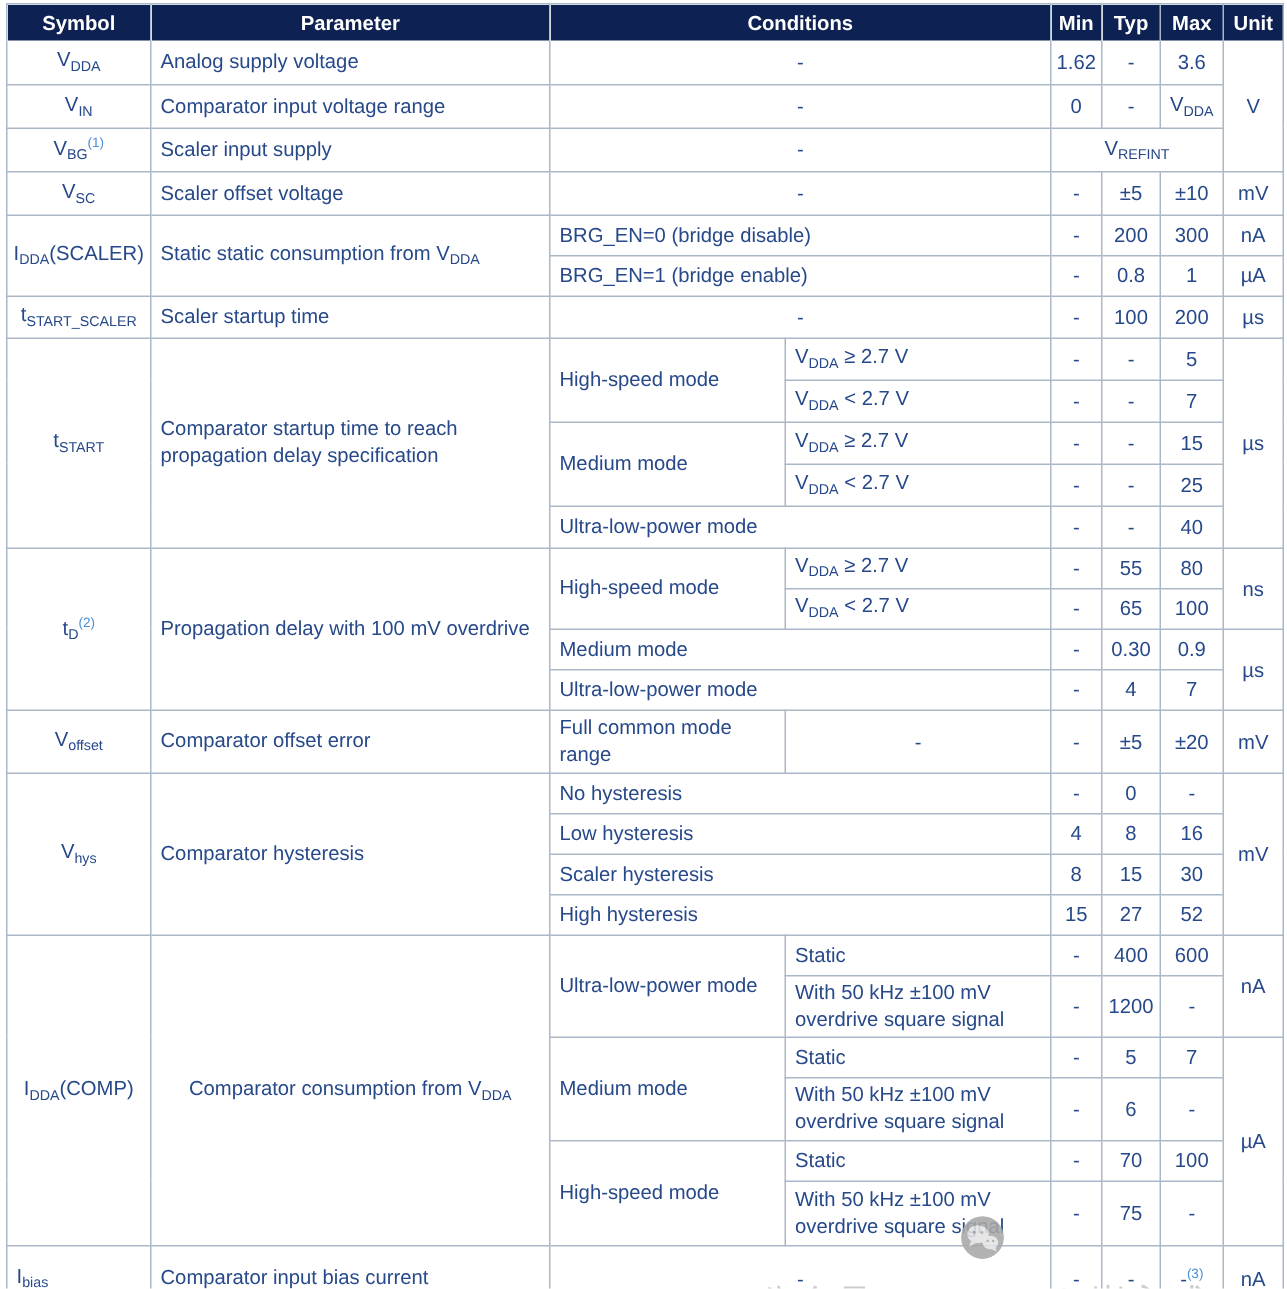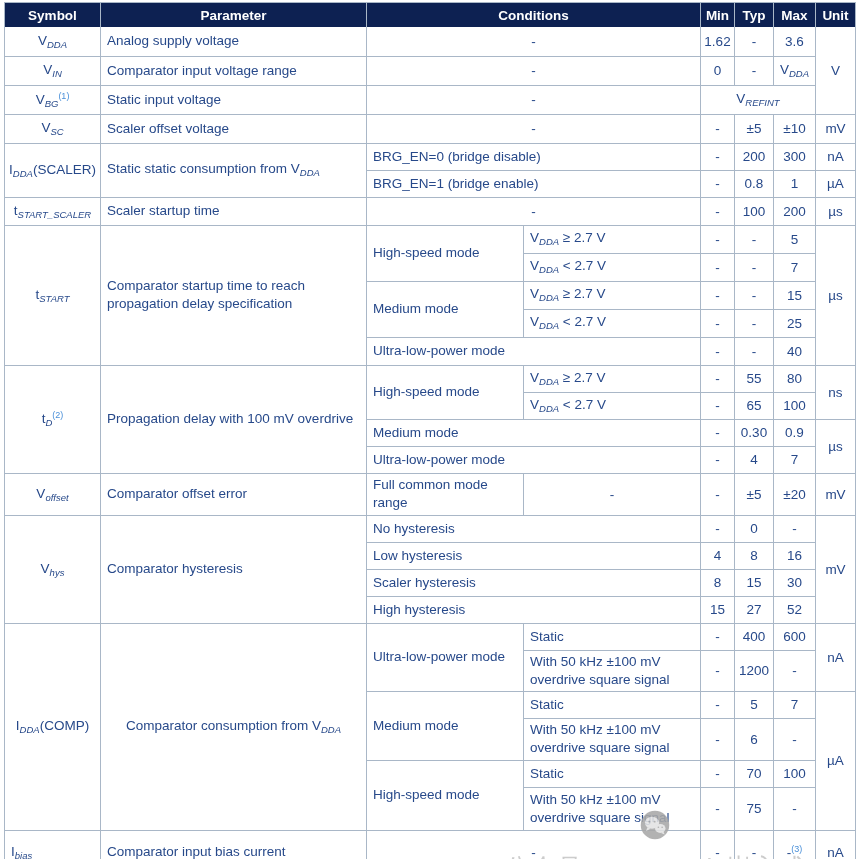--- a/index.html
+++ b/index.html
@@ -7,21 +7,21 @@
        font-family:"Liberation Sans", sans-serif;}
   .sheet{position:absolute;top:2px;left:4px;}
   table{border-collapse:collapse;table-layout:fixed;width:850px;}
   td,th{border:1px solid #a9b7c7;font-size:13.5px;color:#27498a;
         overflow:hidden;vertical-align:middle;}
   table{border:1px solid #95a4b6;border-bottom:2px solid #95a4b6;}
   thead th{background:#0d2152;color:#ffffff;font-weight:bold;
            height:22px;text-align:center;border-bottom:hidden;}
   .c{text-align:center;padding:0 2px;}
   .l{text-align:left;padding:2px 4px 2px 6px;line-height:1.3;}
-  sub{font-size:9.5px;vertical-align:-3px;letter-spacing:0;font-style:italic;}
+  sub{font-size:9.5px;vertical-align:-3px;letter-spacing:0;}
   sup.fn{font-size:9px;vertical-align:5px;color:#4a90d9;}
   .watermark{position:absolute;top:810px;left:504px;display:flex;
              align-items:center;gap:7px;opacity:0.88;pointer-events:none;flex-direction:column;}
   .watermark .wm-text{font-size:26px;color:#c6c6c6;letter-spacing:0.5px;
              white-space:nowrap;}
 </style>
 </head>
 <body>
 
 <div class="sheet">
@@ -63,21 +63,21 @@
       <td class="c"><span>V</span><sub>IN</sub></td>
       <td class="l">Comparator input voltage range</td>
       <td class="c" colspan="2">-</td>
       <td class="c">0</td>
       <td class="c">-</td>
       <td class="c"><span>V</span><sub>DDA</sub></td>
     </tr>
 
     <tr style="height:29px">
       <td class="c"><span>V</span><sub>BG</sub><sup class="fn">(1)</sup></td>
-      <td class="l">Static input voltage</td>
+      <td class="l">Scaler input supply</td>
       <td class="c" colspan="2">-</td>
       <td class="c" colspan="3"><span>V</span><sub>REFINT</sub></td>
     </tr>
 
     <tr style="height:29px">
       <td class="c"><span>V</span><sub>SC</sub></td>
       <td class="l">Scaler offset voltage</td>
       <td class="c" colspan="2">-</td>
       <td class="c">-</td>
       <td class="c">±5</td>

